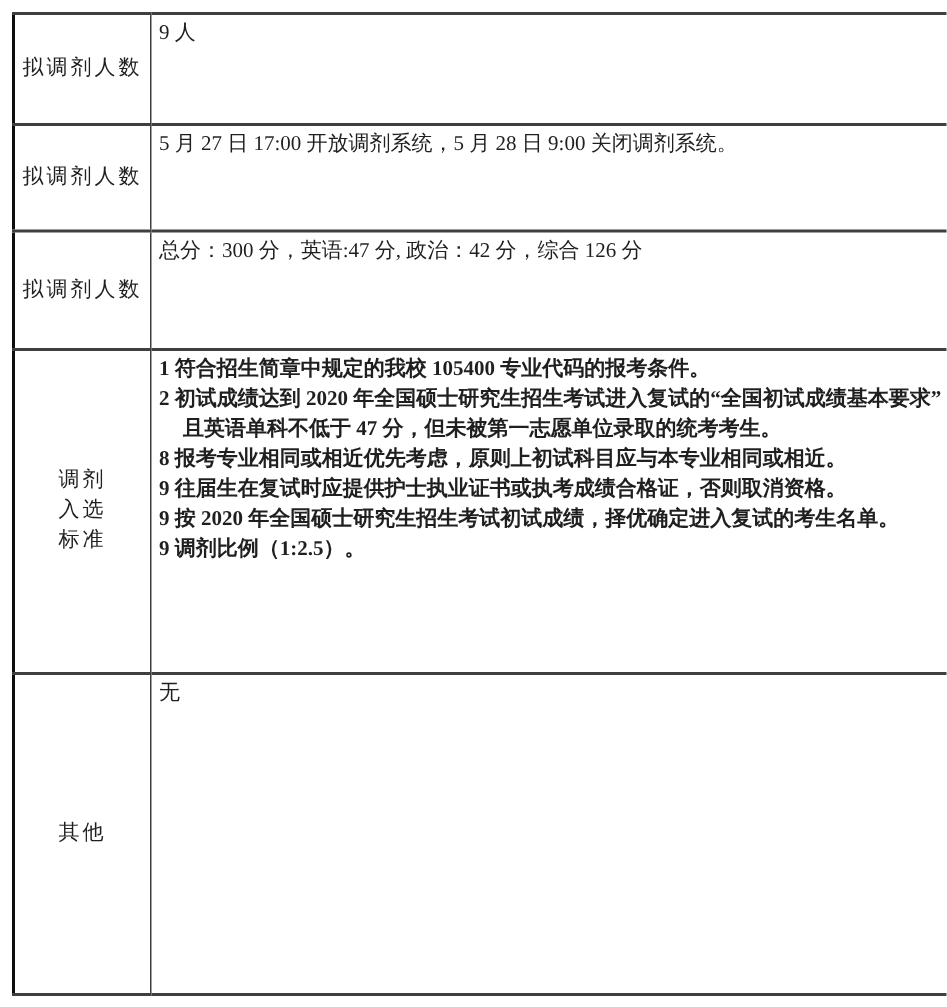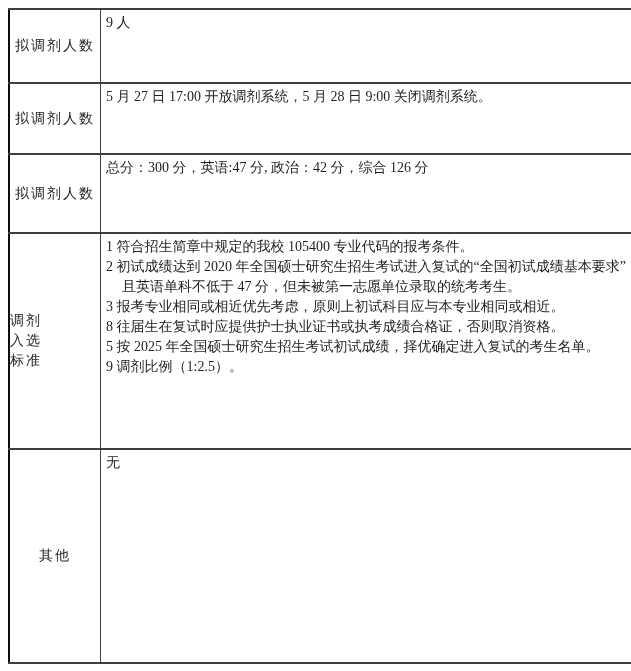--- a/index.html
+++ b/index.html
@@ -41,26 +41,27 @@
     padding: 0;
     margin-left: 44px;
   }
   td.content-cell {
     width: 526px;
     vertical-align: top;
     padding: 3px 4px 3px 5px;
   }
   .label-line {
     line-height: 20px;
-    text-align: left;
+    text-align: center;
     letter-spacing: 2px;
   }
   .criteria-item {
     padding-left: 16px;
     text-indent: -16px;
+    font-weight: bold;
   }
 </style>
 </head>
 <body>
 
 <div class="page">
   <table class="info-table">
     <tbody>
       <tr style="height:74px;">
         <td class="label-cell">拟调剂人数</td>
@@ -76,23 +77,23 @@
       </tr>
       <tr style="height:216px;">
         <td class="label-cell">
           <div class="label-line">调剂</div>
           <div class="label-line">入选</div>
           <div class="label-line">标准</div>
         </td>
         <td class="content-cell">
           <div class="criteria-item">1 符合招生简章中规定的我校 105400 专业代码的报考条件。</div>
           <div class="criteria-item">2 初试成绩达到 2020 年全国硕士研究生招生考试进入复试的“全国初试成绩基本要求”且英语单科不低于 47 分，但未被第一志愿单位录取的统考考生。</div>
-          <div class="criteria-item">3 报考专业相同或相近优先考虑，原则上初试科目应与本专业相同或相近。</div>
-          <div class="criteria-item">8 往届生在复试时应提供护士执业证书或执考成绩合格证，否则取消资格。</div>
-          <div class="criteria-item">5 按 2025 年全国硕士研究生招生考试初试成绩，择优确定进入复试的考生名单。</div>
+          <div class="criteria-item">8 报考专业相同或相近优先考虑，原则上初试科目应与本专业相同或相近。</div>
+          <div class="criteria-item">9 往届生在复试时应提供护士执业证书或执考成绩合格证，否则取消资格。</div>
+          <div class="criteria-item">9 按 2020 年全国硕士研究生招生考试初试成绩，择优确定进入复试的考生名单。</div>
           <div class="criteria-item">9 调剂比例（1:2.5）。</div>
         </td>
       </tr>
       <tr style="height:214px;">
         <td class="label-cell">其他</td>
         <td class="content-cell">无</td>
       </tr>
     </tbody>
   </table>
 </div>

